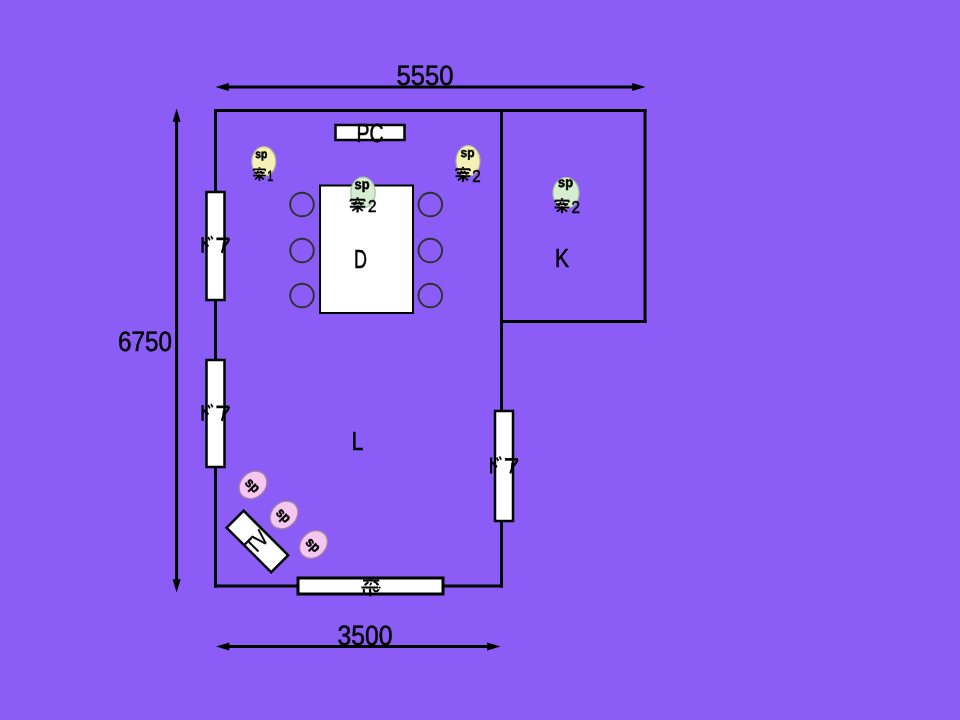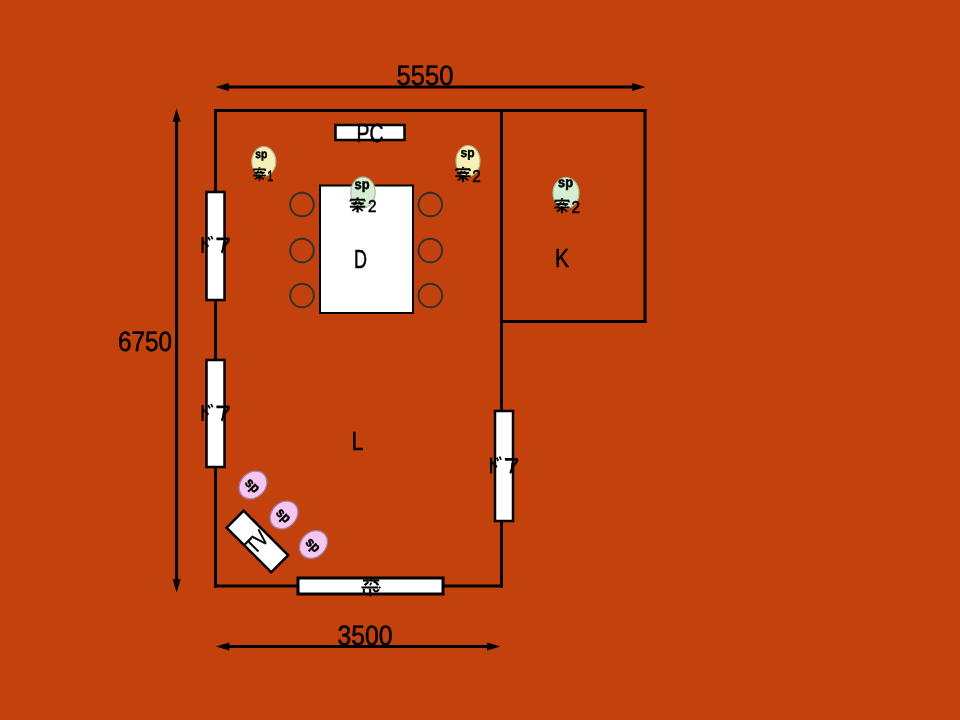--- a/index.html
+++ b/index.html
@@ -1,16 +1,16 @@
 <!DOCTYPE html>
 <html><head>
 <meta charset="utf-8">
 <style>
   html,body{margin:0;padding:0;background:#ffffff;}
-  #canvas{position:relative;width:960px;height:720px;background:#c2410c;overflow:hidden;}
+  #canvas{position:relative;width:960px;height:720px;background:#8b5cf6;overflow:hidden;}
   svg text{font-family:"Liberation Sans", sans-serif;fill:#000;stroke:#000;stroke-width:0.55;text-rendering:geometricPrecision;}
 </style>
 </head>
 <body>
 <div id="canvas">
 <svg width="960" height="720" viewBox="0 0 960 720" xmlns="http://www.w3.org/2000/svg">
 <defs>
 
   <g id="g-do" stroke="#000" fill="none">
     <path d="M22,6 V94" stroke-width="16"></path>

